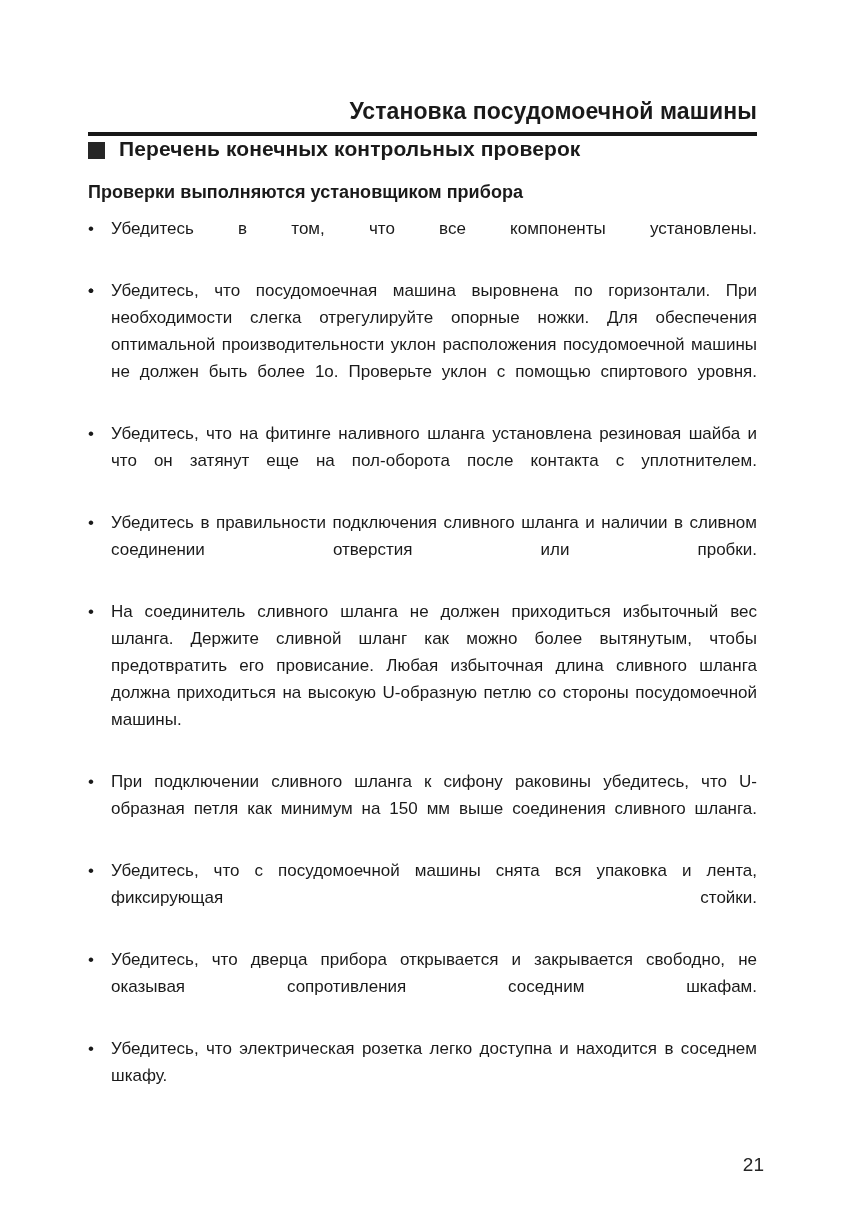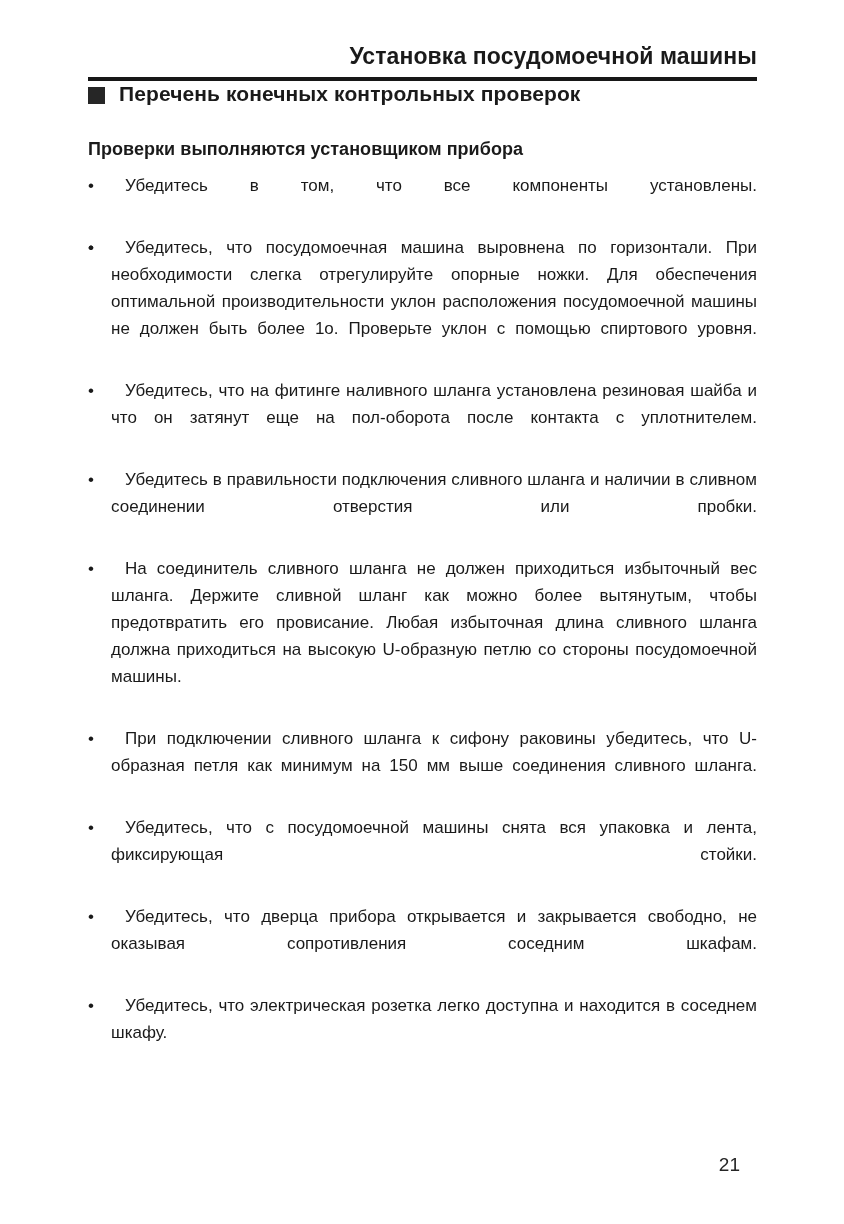--- a/index.html
+++ b/index.html
@@ -26,21 +26,21 @@
 
   .content {
     position: absolute;
     left: 88px;
     top: 0;
     width: 669px;
   }
 
   
   .page-header {
-    padding-top: 42px;
+    padding-top: 97px;
   }
   .page-header .title {
     display: block;
     text-align: right;
     font-size: 23px;
     font-weight: bold;
     line-height: 29px;
     letter-spacing: 0.1px;
     color: #1a1a1a;
     white-space: nowrap;
@@ -68,21 +68,21 @@
   }
   .section-heading .heading-text {
     font-size: 21px;
     font-weight: bold;
     line-height: 26px;
     letter-spacing: 0.1px;
   }
 
   
   .subheading {
-    margin-top: 30px;
+    margin-top: 18px;
     font-size: 18px;
     font-weight: bold;
     line-height: 24px;
     letter-spacing: 0.05px;
   }
 
   
   .para-list {
     margin-top: 11px;
   }
@@ -106,33 +106,32 @@
     position: absolute;
     left: 0;
     top: 0;
     width: 23px;
     line-height: 27px;
     font-size: 17px;
     text-align: left;
   }
   .para .ptext {
     display: inline;
-    margin-left: 14px;
   }
   
   .para .ptext::after {
     content: "";
     display: inline-block;
     width: 100%;
   }
 
   
   .page-number {
     position: absolute;
-    right: 104px;
+    right: 80px;
     bottom: 47px;
     font-size: 19px;
     line-height: 24px;
     color: #262626;
     text-align: right;
   }
 </style>
 </head>
 <body>
 

